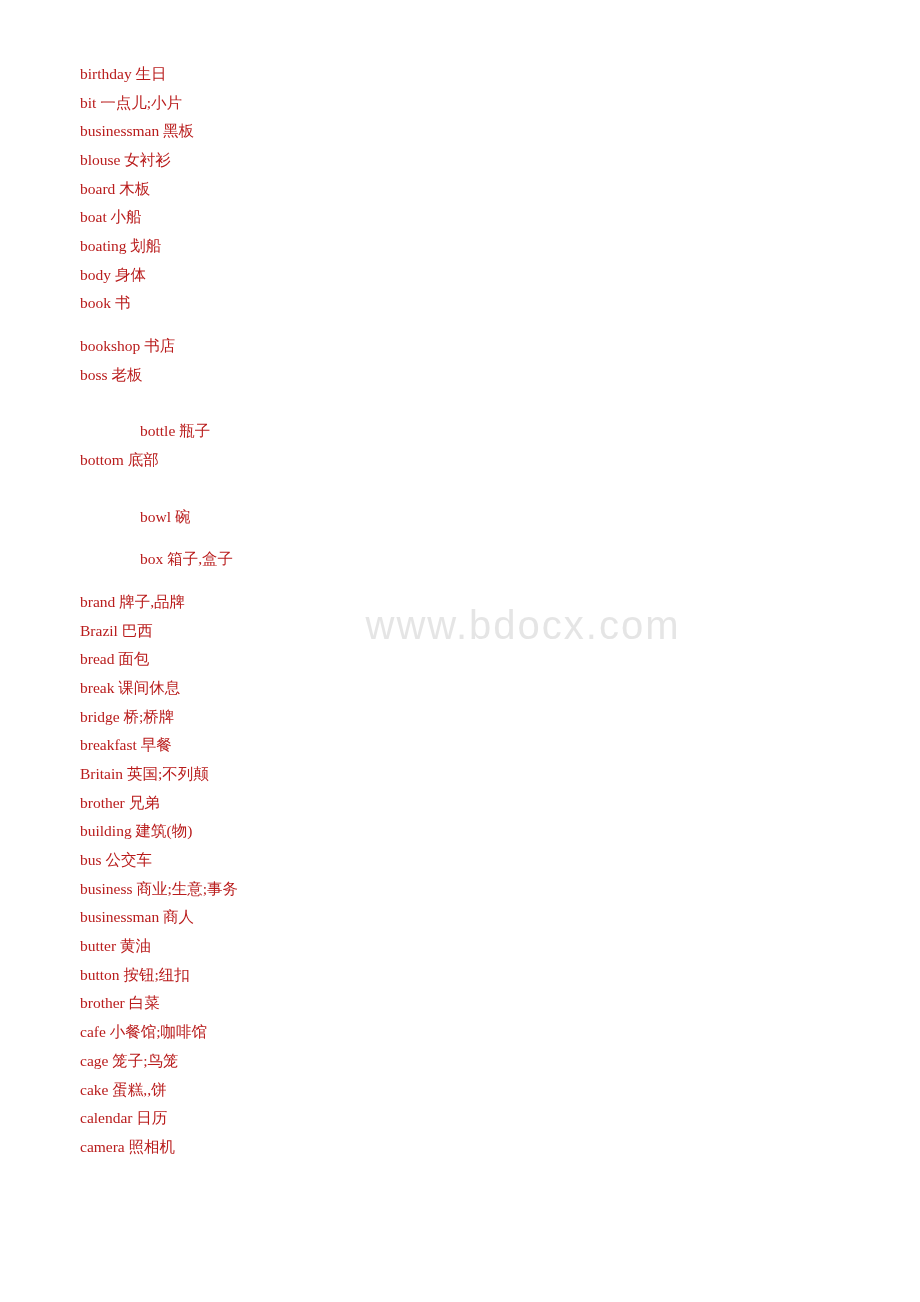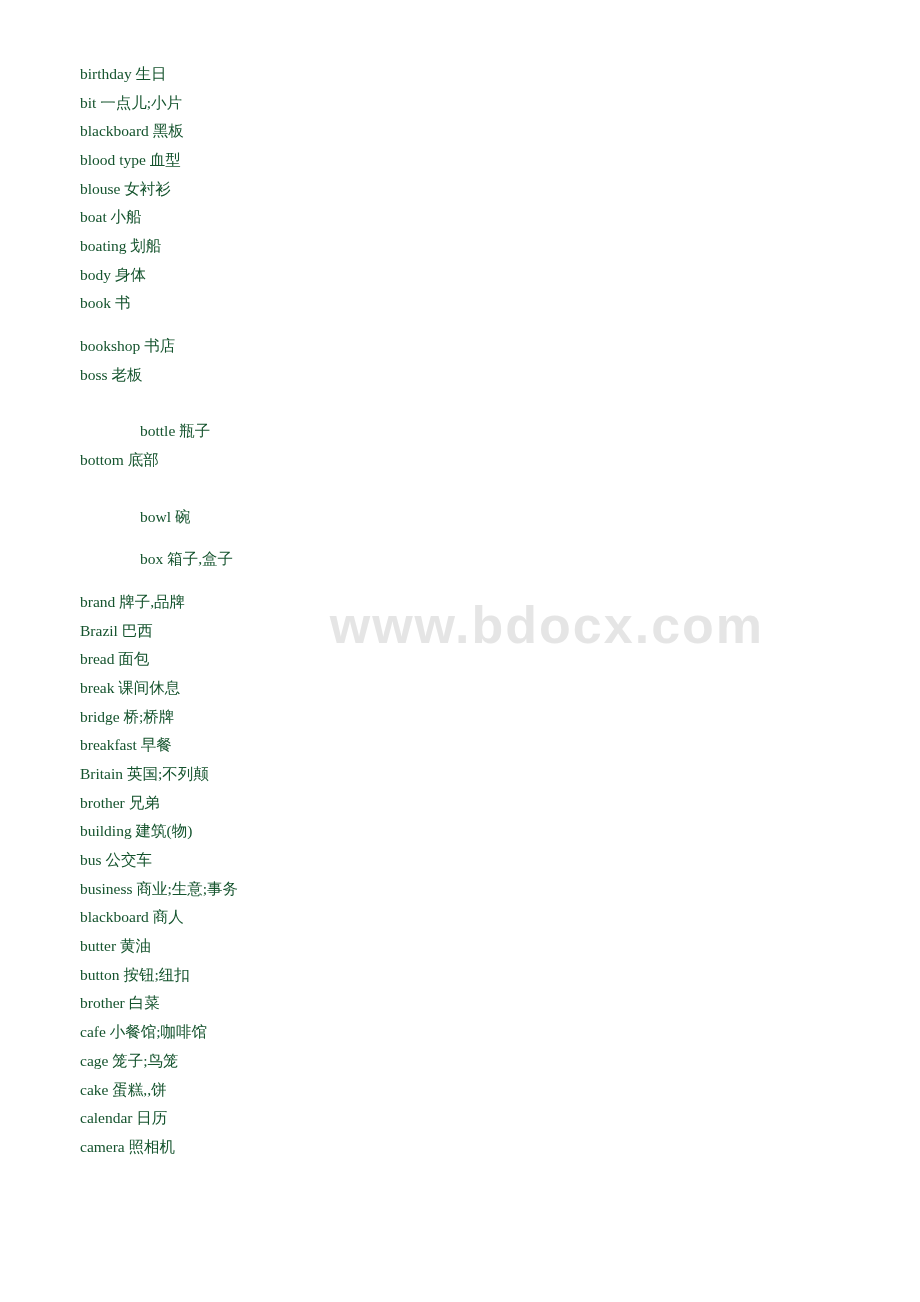--- a/index.html
+++ b/index.html
@@ -18,54 +18,54 @@
       position: relative;
     }
     .word-list {
       display: flex;
       flex-direction: column;
       gap: 0px;
     }
     .word-entry {
       line-height: 1.85;
       font-size: 15.5px;
-      color: #14532d;
+      color: #b91c1c;
     }
     .word-entry.indented {
       padding-left: 60px;
     }
     .spacer {
       height: 14px;
     }
     .watermark {
       position: absolute;
       top: 48%;
       left: 50%;
       transform: translate(-30%, -50%);
-      font-size: 52px;
+      font-size: 40px;
       color: rgba(180, 180, 180, 0.35);
       font-family: Arial, sans-serif;
-      font-weight: bold;
+      font-weight: normal;
       white-space: nowrap;
       pointer-events: none;
       letter-spacing: 2px;
       z-index: 10;
     }
   </style>
 </head>
 <body>
 
 <div class="watermark">www.bdocx.com</div>
 
 <div class="word-list">
 <div class="word-entry">birthday 生日</div>
     <div class="word-entry">bit 一点儿;小片</div>
-    <div class="word-entry">blackboard 黑板</div>
-    <div class="word-entry">blood type 血型</div>
+    <div class="word-entry">businessman 黑板</div>
     <div class="word-entry">blouse 女衬衫</div>
+    <div class="word-entry">board 木板</div>
     <div class="word-entry">boat 小船</div>
     <div class="word-entry">boating 划船</div>
     <div class="word-entry">body 身体</div>
     <div class="word-entry">book 书</div>
     <div class="spacer"></div>
     <div class="word-entry">bookshop 书店</div>
     <div class="word-entry">boss 老板</div>
     <div class="spacer"></div>
     <div class="spacer"></div>
     <div class="word-entry indented">bottle 瓶子</div>
@@ -80,21 +80,21 @@
     <div class="word-entry">Brazil 巴西</div>
     <div class="word-entry">bread 面包</div>
     <div class="word-entry">break 课间休息</div>
     <div class="word-entry">bridge 桥;桥牌</div>
     <div class="word-entry">breakfast 早餐</div>
     <div class="word-entry">Britain 英国;不列颠</div>
     <div class="word-entry">brother 兄弟</div>
     <div class="word-entry">building 建筑(物)</div>
     <div class="word-entry">bus 公交车</div>
     <div class="word-entry">business 商业;生意;事务</div>
-    <div class="word-entry">blackboard 商人</div>
+    <div class="word-entry">businessman 商人</div>
     <div class="word-entry">butter 黄油</div>
     <div class="word-entry">button 按钮;纽扣</div>
     <div class="word-entry">brother 白菜</div>
     <div class="word-entry">cafe 小餐馆;咖啡馆</div>
     <div class="word-entry">cage 笼子;鸟笼</div>
     <div class="word-entry">cake 蛋糕,,饼</div>
     <div class="word-entry">calendar 日历</div>
     <div class="word-entry">camera 照相机</div>
   </div>
 

